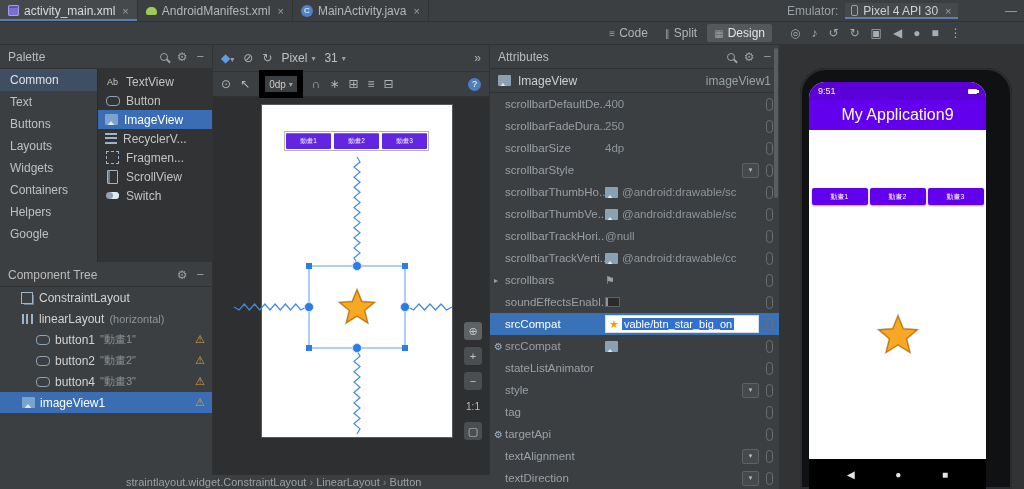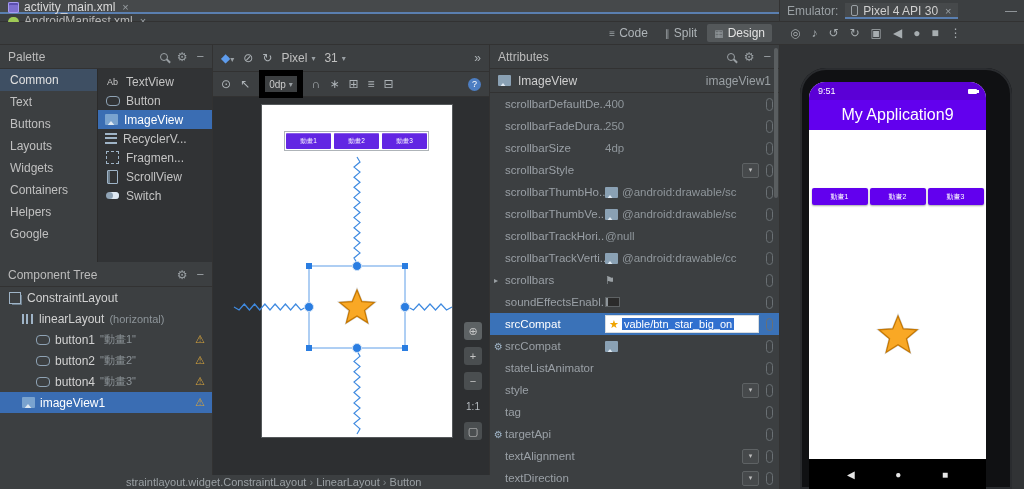--- a/index.html
+++ b/index.html
@@ -3,21 +3,21 @@
 <meta charset="utf-8">
 <style>
   * { margin:0; padding:0; box-sizing:border-box; }
   html,body { background:#1e1f22; }
   .screen { position:relative; width:1024px; height:489px; background:#3c3f41;
     font-family:"Liberation Sans","DejaVu Sans",sans-serif; font-size:12px; color:#bbbbbb;
     overflow:hidden; user-select:none; }
 
   
   .tabbar { position:absolute; left:0; top:0; width:780px; height:22px; background:#3c3f41;
-    border-bottom:1px solid #323232; display:flex; align-items:stretch;flex-direction:column; }
+    border-bottom:1px solid #323232; display:flex; align-items:stretch; }
   .tab { display:flex; align-items:center; gap:5px; padding:0 8px; color:#b6b6b6; border-right:1px solid #333; }
   .tab.active { background:#46494b; color:#dadada; box-shadow:inset 0 -2px 0 #5a7fb0; }
   .tab-close { color:#9aa0a4; font-size:11px; margin-left:2px; }
   .ic-layout { width:11px; height:11px; background:#7d6fd0; border-radius:2px;
     box-shadow:inset 0 0 0 1px #a79cf0, inset 0 3px 0 #5c4fb0; }
   .ic-android { width:11px; height:8px; background:#9fca56; border-radius:5px 5px 2px 2px; }
   .ic-class { width:12px; height:12px; border-radius:50%; background:#4e83c9; color:#fff; font-size:8px;
     display:flex; align-items:center; justify-content:center; }
   .emu-header { position:absolute; left:780px; top:0; width:244px; height:22px; background:#3c3f41;
     border-bottom:1px solid #323232; display:flex; align-items:center; gap:7px; padding:0 7px; }
@@ -301,21 +301,21 @@
 
   <div class="ctree">
     <div class="panel-header">
       <span class="panel-title">Component Tree</span>
       <span class="hdr-icons">
         <span class="i-gear">⚙</span>
         <span class="i-minus">−</span>
       </span>
     </div>
     <div>
-        <div class="tree-row" style="padding-left: 8px;">
+        <div class="tree-row" style="padding-left: 20px;">
           <span class="ti ti-constraint"></span>
           <span>ConstraintLayout</span>
         </div>
         <div class="tree-row" style="padding-left: 22px;">
           <span class="ti ti-linear"></span>
           <span>linearLayout</span>
           <span class="tree-suffix">(horizontal)</span>
         </div>
         <div class="tree-row" style="padding-left: 36px;">
           <span class="ti ti-button"></span>

